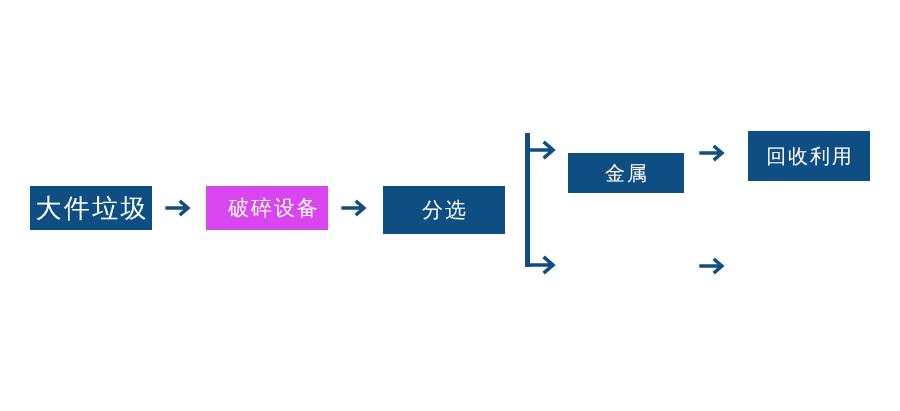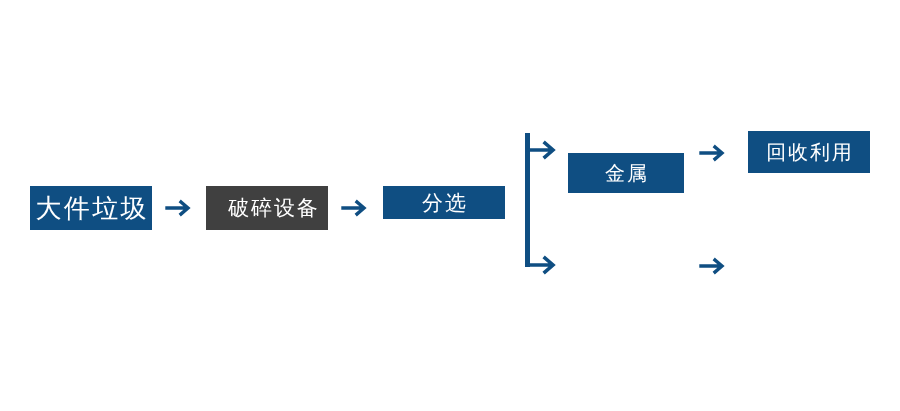--- a/index.html
+++ b/index.html
@@ -25,21 +25,21 @@
     align-items: center;
     justify-content: center;
     box-sizing: border-box;
     color: #ffffff;
     letter-spacing: 0.09em;
     text-indent: 0.09em;
     white-space: nowrap;
     font-weight: 400;
   }
   .node.blue  { background: #0f4e82; }
-  .node.red   { background: #404040; padding-left: 12px; }
+  .node.red   { background: #d946ef; padding-left: 12px; }
 
   
   .arrow {
     position: absolute;
     color: #0f4e82;
     display: flex;
     align-items: center;
     justify-content: center;
     line-height: 1;
     font-weight: 700;
@@ -76,21 +76,21 @@
   <div class="node red" style="left:206px; top:186px; width:122px; height:44px; font-size:21px;">
     <span>破碎设备</span>
   </div>
 
   <div class="arrow" style="left:340px; top:193px; width:30px; height:30px;">
     <svg width="30" height="30" viewBox="0 0 30 30" aria-hidden="true">
       <path d="M3 15 H21 M17 9 L24 15 L17 21" fill="none" stroke="#0f4e82" stroke-width="3.4" stroke-linecap="square" stroke-linejoin="miter"></path>
     </svg>
   </div>
 
-  <div class="node blue" style="left:383px; top:186px; width:122px; height:33px; font-size:21px;">
+  <div class="node blue" style="left:383px; top:186px; width:122px; height:48px; font-size:21px;">
     <span>分选</span>
   </div>
 
   <div class="rail" style="left:525px; top:133px; width:5px; height:134px;"></div>
 
   <div class="branch-arrow" style="left:525px; top:137px; width:34px; height:26px;">
     <svg width="34" height="26" viewBox="0 0 34 26" aria-hidden="true">
       <path d="M2 13 H24 M20 6 L28 13 L20 20" fill="none" stroke="#0f4e82" stroke-width="3.6" stroke-linecap="square" stroke-linejoin="miter"></path>
     </svg>
   </div>
@@ -98,21 +98,21 @@
   <div class="node blue" style="left:568px; top:133px; width:116px; height:40px; font-size:20px;margin-top:20px;">
     <span>金属</span>
   </div>
 
   <div class="arrow" style="left:698px; top:138px; width:30px; height:30px;">
     <svg width="30" height="30" viewBox="0 0 30 30" aria-hidden="true">
       <path d="M3 15 H21 M17 9 L24 15 L17 21" fill="none" stroke="#0f4e82" stroke-width="3.4" stroke-linecap="square" stroke-linejoin="miter"></path>
     </svg>
   </div>
 
-  <div class="node blue" style="left:748px; top:131px; width:122px; height:42px; font-size:20px;">
+  <div class="node blue" style="left:748px; top:131px; width:122px; height:50px; font-size:20px;">
     <span>回收利用</span>
   </div>
 
   <div class="branch-arrow" style="left:525px; top:252px; width:34px; height:26px;">
     <svg width="34" height="26" viewBox="0 0 34 26" aria-hidden="true">
       <path d="M2 13 H24 M20 6 L28 13 L20 20" fill="none" stroke="#0f4e82" stroke-width="3.6" stroke-linecap="square" stroke-linejoin="miter"></path>
     </svg>
   </div>
 
 

